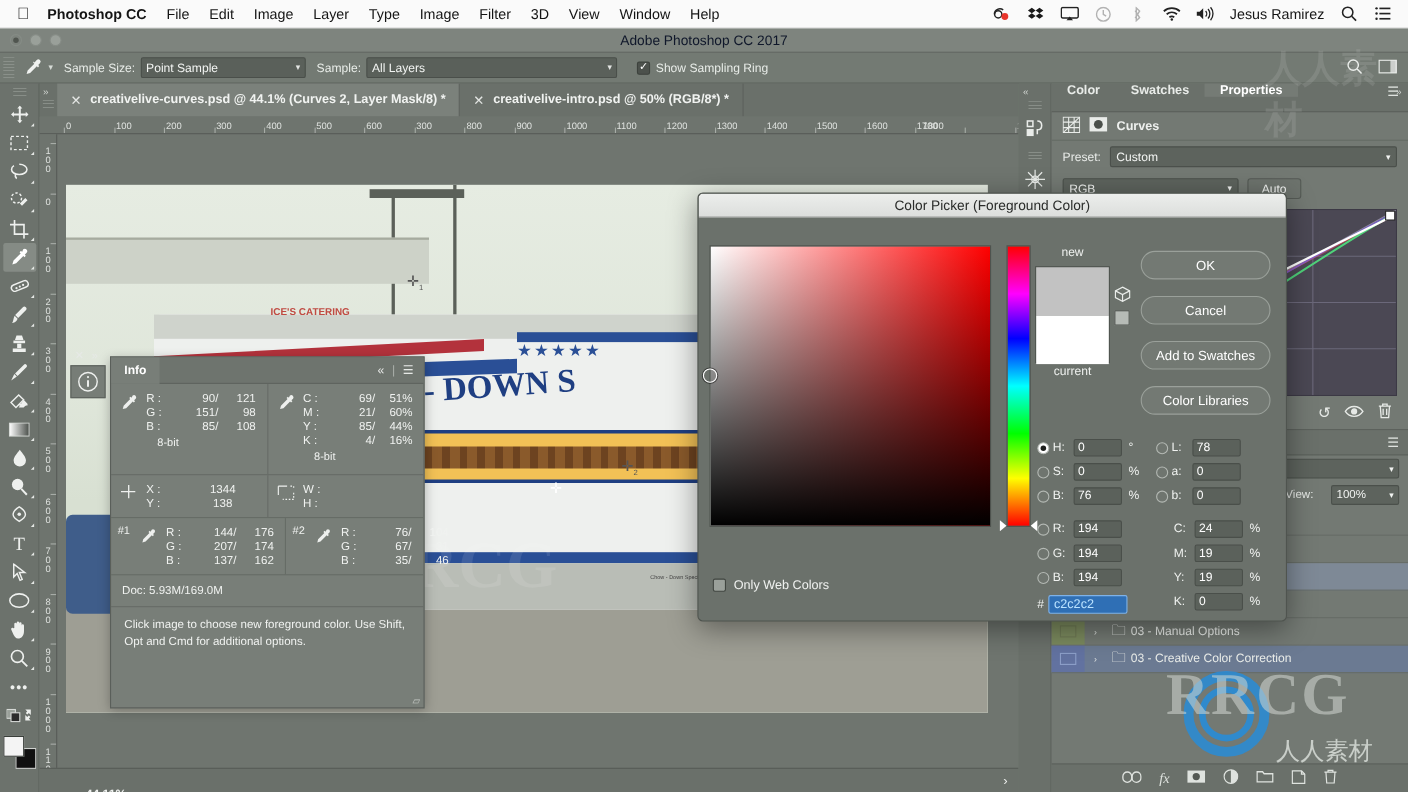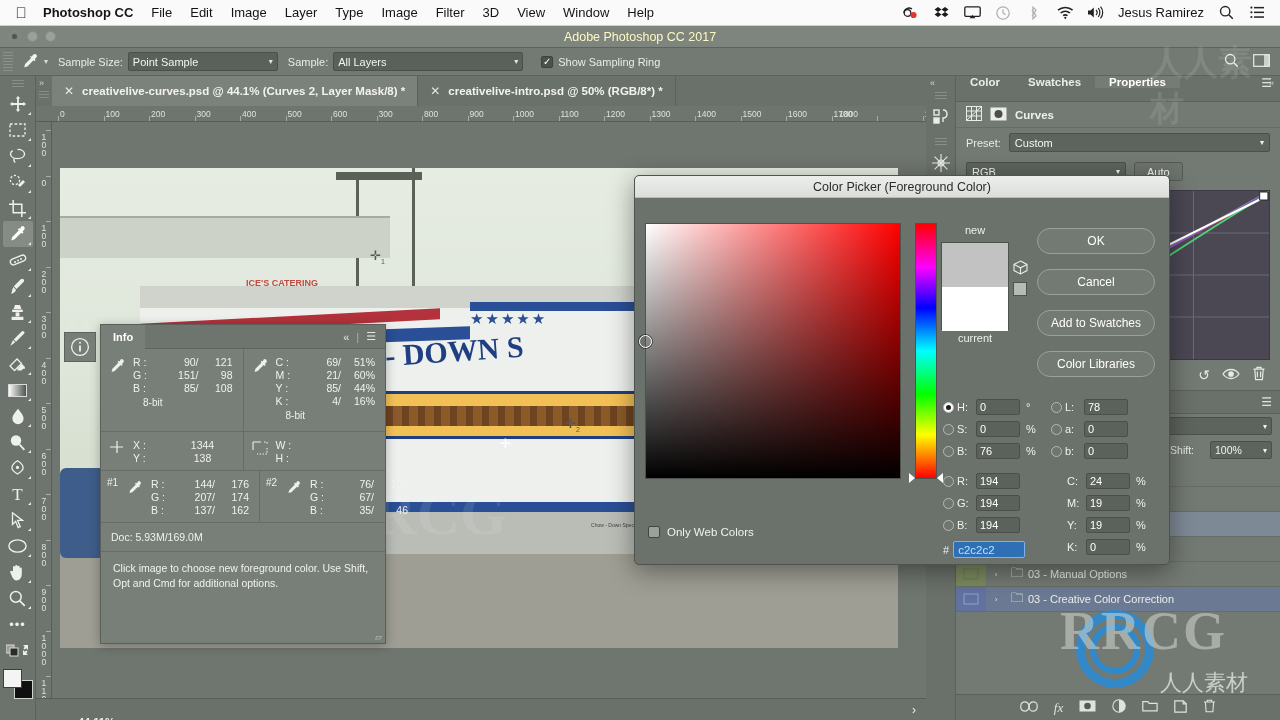--- a/index.html
+++ b/index.html
@@ -31,21 +31,21 @@
     position:absolute; left:0; top:26px; width:1280px; height:22px;
     background:#7e847e; display:flex; align-items:center;
     border-bottom:1px solid #5e635e;
   }
   .traffic { display:flex; gap:7px; padding-left:9px; }
   .tl { width:11px; height:11px; border-radius:50%; background:#9aa09a; border:1px solid #868c86; }
   .tl.first { background:#7d837d; }
   .tl.first::after{ content:''; display:block; width:5px;height:5px;border-radius:50%;background:#50554f;margin:2px 0 0 2px;}
   .title-txt {
     position:absolute; left:0; right:0; text-align:center;
-    font-size:12.5px; color:#fef9c3; pointer-events:none;
+    font-size:12.5px; color:#0f172a; pointer-events:none;
   }
 
   
   .optionsbar {
     position:absolute; left:0; top:48px; width:1280px; height:28px;
     background:#737a73; display:flex; align-items:center;
     border-bottom:1px solid #5d625d; font-size:11px; color:#e8ece8;
   }
   .grip { width:10px; height:20px; margin:0 4px 0 3px;
     background:repeating-linear-gradient(to bottom,#8a908a 0,#8a908a 1px,transparent 1px,transparent 3px);}
@@ -378,21 +378,21 @@
           <path d="M11.4 1.6a2 2 0 012.9 2.9l-1.6 1.6 1 1-1.2 1.2-1-1-6.1 6.1-3.2.9.9-3.2 6.1-6.1-1-1L8.4 2.8l1 1z" fill="#f0f2f0"></path>
         </svg>
     </div>
     <div class="caret-sm">▾</div>
     <div class="ob-label">Sample Size:</div>
     <div class="ob-select" style="width:150px">
       <span class="v">Point Sample</span>
       <span class="c">▾</span>
     </div>
     <div class="ob-label">Sample:</div>
-    <div class="ob-select" style="width:190px">
+    <div class="ob-select" style="width:228px">
       <span class="v">All Layers</span>
       <span class="c">▾</span>
     </div>
     <div class="ob-check">
       <div class="cbox on"></div>
       <span>Show Sampling Ring</span>
     </div>
     <div class="ob-right">
       <div>
         <svg width="15" height="15" viewBox="0 0 15 15">
@@ -832,21 +832,21 @@
           <span>Normal</span>
           <span style="font-size:8px">▾</span>
         </span>
       </div>
       <div class="lrow">
         <span>Opacity:</span>
         <span class="lsel" style="width:62px">
           <span>100%</span>
           <span style="font-size:8px">▾</span>
         </span>
-        <span style="margin-left:auto;padding-right:8px">Shift:</span>
+        <span style="margin-left:auto;padding-right:8px">View:</span>
         <span class="lsel" style="width:62px">
           <span>100%</span>
           <span style="font-size:8px">▾</span>
         </span>
       </div>
 
       <div class="layerlist">
         <div class="layer">
           <span class="lvis off">
             <svg width="16" height="12" viewBox="0 0 16 12" fill="none" stroke="#6f7a55" stroke-width="1">

